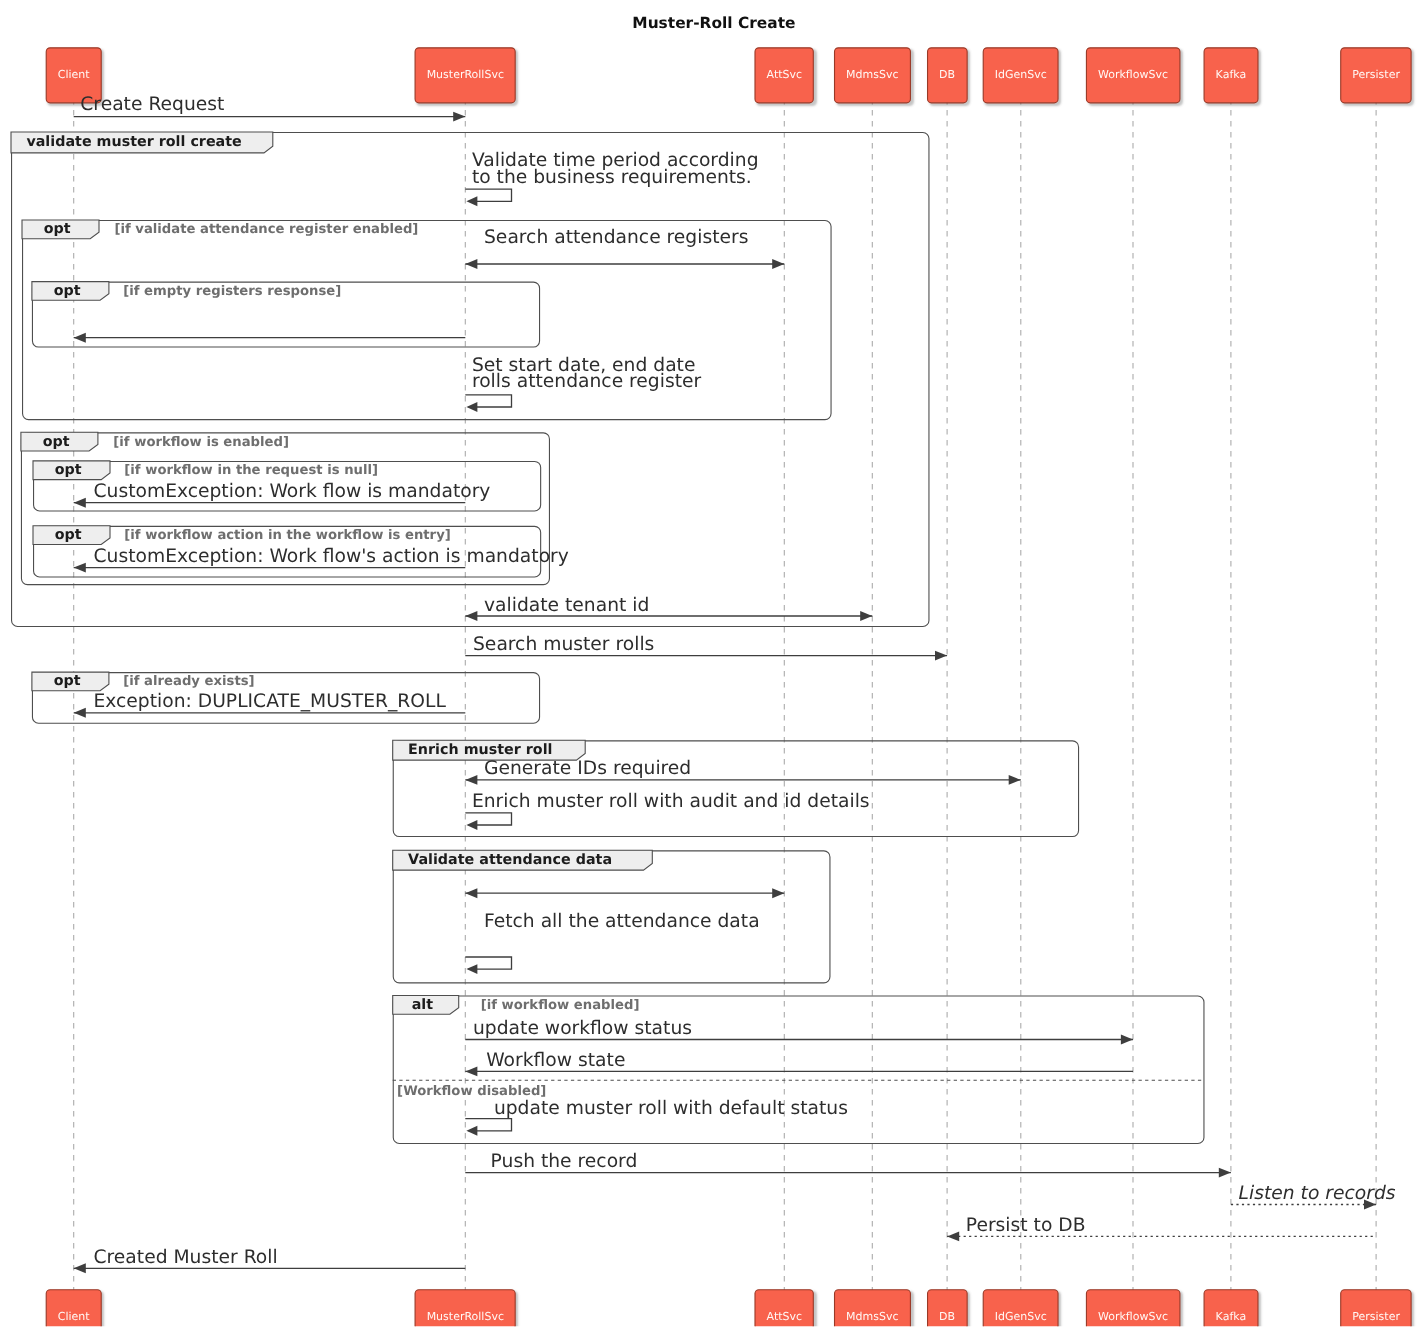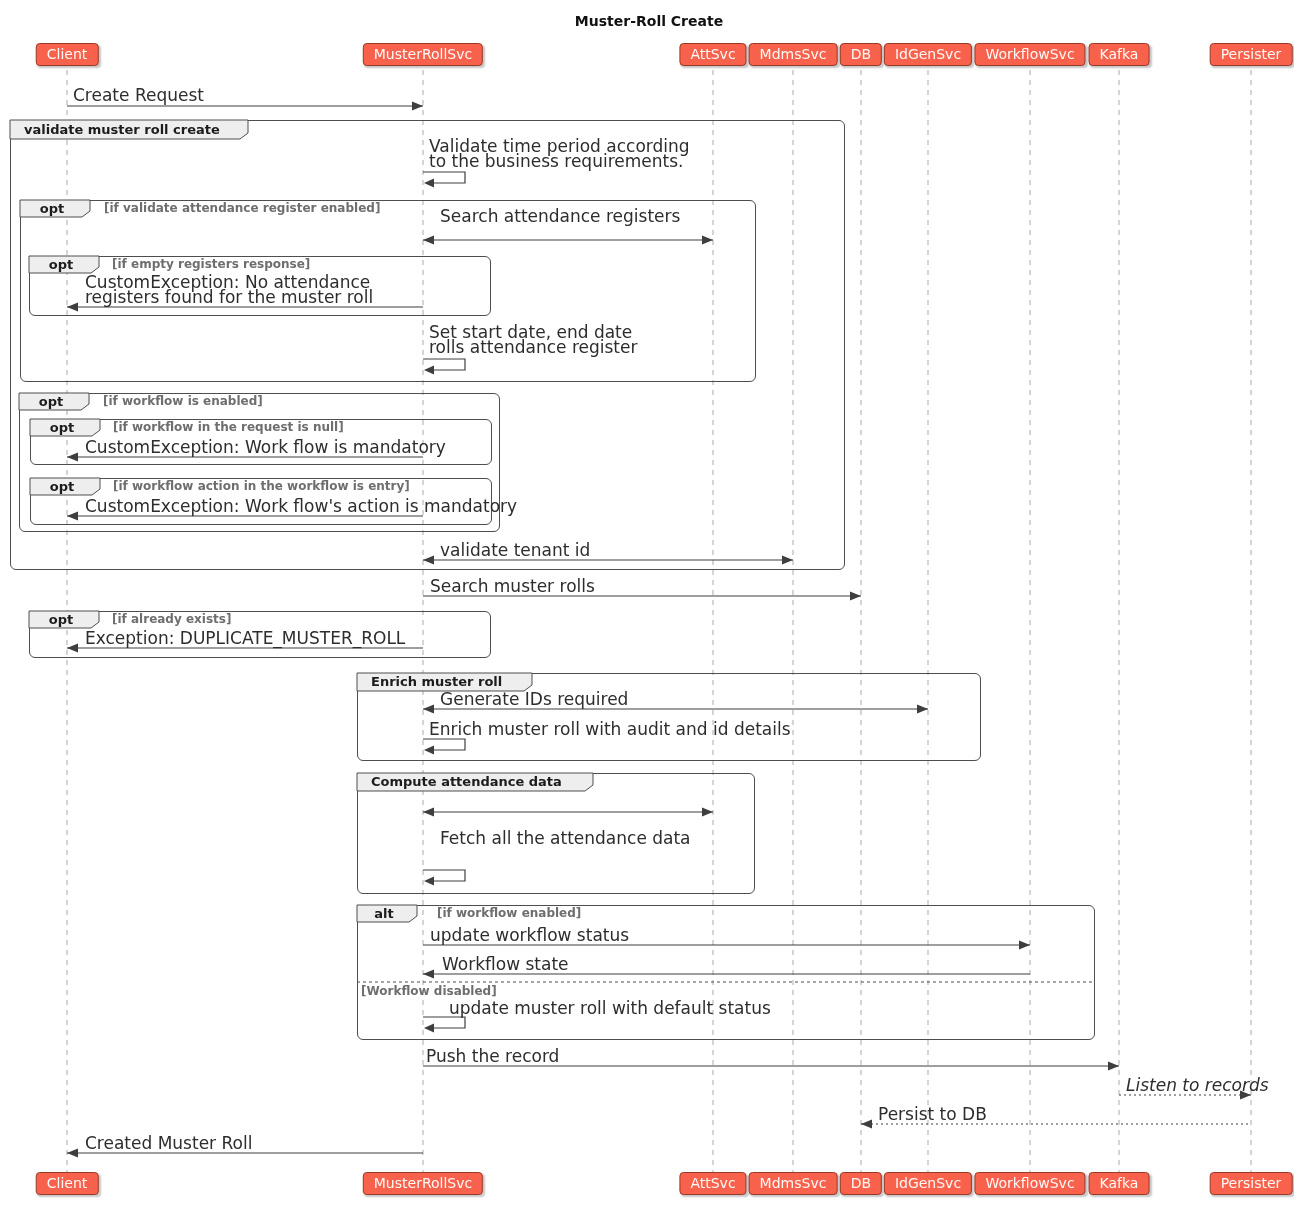--- a/index.html
+++ b/index.html
@@ -16,21 +16,21 @@
   #top-svg{z-index:2;}
   #title{
     position:absolute;left:649px;top:13px;transform:translateX(-50%);
     font-size:14px;font-weight:bold;color:var(--title-text,#111);white-space:nowrap;z-index:3;
   }
   .pbox{
     position:absolute;transform:translateX(-50%);
     background:var(--participant-fill,#F8624C);
     border:1.5px solid var(--participant-border,#993927);
     border-radius:4px;color:var(--participant-text,#FFF9F6);
-    font-size:14px;line-height:19px;padding:1px 10px;white-space:nowrap;
+    font-size:10px;line-height:19px;padding:15px 10px;white-space:nowrap;
     box-shadow:2px 2px 2px rgba(64,64,64,.3);z-index:3;
   }
   .glabel{
     position:absolute;font-size:13px;font-weight:bold;
     color:var(--group-label-text,#1C1C1C);white-space:nowrap;z-index:3;
   }
   .gcond{
     position:absolute;font-size:12px;font-weight:bold;
     color:var(--condition-text,#6E6E6E);white-space:nowrap;z-index:3;
   }
@@ -148,41 +148,39 @@
     <div class="gcond" style="left: 113px; top: 419px; height: 17px; line-height: 17px;">[if workflow in the request is null]</div>
     <div class="frame" style="left: 30px; top: 478px; width: 460px; height: 45px;"></div>
     <div class="glabel" style="top: 478px; height: 17px; line-height: 17px; left: 30px; width: 64px; text-align: center;">opt</div>
     <div class="gcond" style="left: 113px; top: 478px; height: 17px; line-height: 17px;">[if workflow action in the workflow is entry]</div>
     <div class="frame" style="left: 29px; top: 611px; width: 460px; height: 45px;"></div>
     <div class="glabel" style="top: 611px; height: 17px; line-height: 17px; left: 29px; width: 64px; text-align: center;">opt</div>
     <div class="gcond" style="left: 112px; top: 611px; height: 17px; line-height: 17px;">[if already exists]</div>
     <div class="frame" style="left: 357px; top: 673px; width: 622px; height: 86px;"></div>
     <div class="glabel" style="top: 673px; height: 18px; line-height: 18px; left: 371px;">Enrich muster roll</div>
     <div class="frame" style="left: 357px; top: 773px; width: 396px; height: 119px;"></div>
-    <div class="glabel" style="top: 773px; height: 18px; line-height: 18px; left: 371px;">Compute attendance data</div>
+    <div class="glabel" style="top: 773px; height: 18px; line-height: 18px; left: 371px;">Validate attendance data</div>
     <div class="frame" style="left: 357px; top: 905px; width: 736px; height: 133px;"></div>
     <div class="glabel" style="top: 905px; height: 17px; line-height: 17px; left: 357px; width: 54px; text-align: center;">alt</div>
     <div class="gcond" style="left: 437px; top: 905px; height: 17px; line-height: 17px;">[if workflow enabled]</div>
     <div class="gcond" style="left: 361px; top: 984px;">[Workflow disabled]</div>
     <div class="msg" style="left: 73px; top: 88px;">Create Request</div>
     <div class="msg" style="left: 429px; top: 139px;">Validate time period according
 to the business requirements.</div>
     <div class="msg" style="left: 440px; top: 209px;">Search attendance registers</div>
-    <div class="msg" style="left: 85px; top: 275px;">CustomException: No attendance
-registers found for the muster roll</div>
     <div class="msg" style="left: 429px; top: 325px;">Set start date, end date
 rolls attendance register</div>
     <div class="msg" style="left: 85px; top: 440px;">CustomException: Work flow is mandatory</div>
     <div class="msg" style="left: 85px; top: 499px;">CustomException: Work flow's action is mandatory</div>
     <div class="msg" style="left: 440px; top: 543px;">validate tenant id</div>
     <div class="msg" style="left: 430px; top: 579px;">Search muster rolls</div>
     <div class="msg" style="left: 85px; top: 631px;">Exception: DUPLICATE_MUSTER_ROLL</div>
     <div class="msg" style="left: 440px; top: 692px;">Generate IDs required</div>
     <div class="msg" style="left: 429px; top: 722px;">Enrich muster roll with audit and id details</div>
     <div class="msg" style="left: 440px; top: 795px; margin-top: 36px;">Fetch all the attendance data</div>
     <div class="msg" style="left: 430px; top: 928px;">update workflow status</div>
     <div class="msg" style="left: 442px; top: 957px;">Workflow state</div>
     <div class="msg" style="left: 429px; top: 1001px; margin-left: 20px;">update muster roll with default status</div>
-    <div class="msg" style="left: 426px; top: 1049px;">Push the record</div>
+    <div class="msg" style="left: 446px; top: 1049px;">Push the record</div>
     <div class="msg" style="left: 1126px; top: 1078px; font-style: italic;">Listen to records</div>
     <div class="msg" style="left: 878px; top: 1107px;">Persist to DB</div>
     <div class="msg" style="left: 85px; top: 1136px;">Created Muster Roll</div>
   </div>
 
 </body></html>

